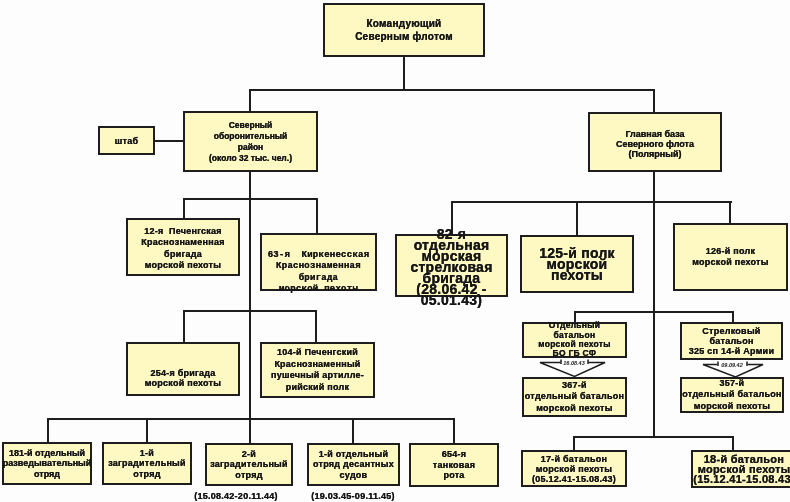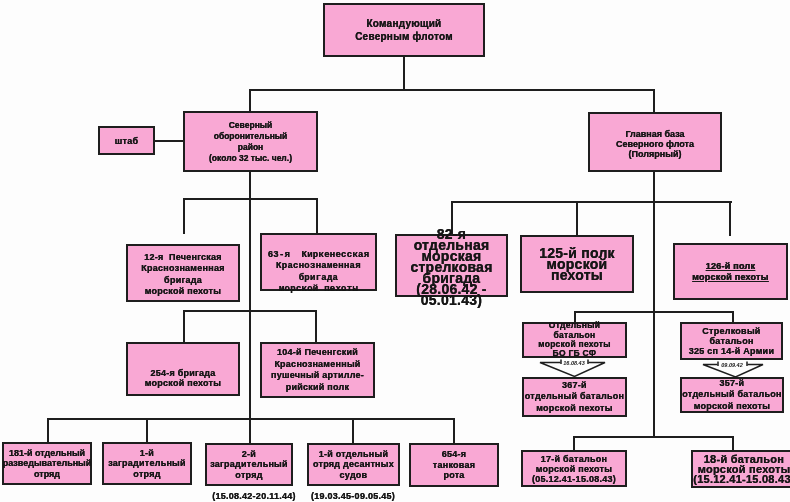--- a/index.html
+++ b/index.html
@@ -1,18 +1,18 @@
 <!DOCTYPE html>
 <html><head>
 <meta charset="utf-8">
 <style>
 html,body{margin:0;padding:0;}
 body{width:790px;height:502px;position:relative;background:#fdfdfd;
   font-family:"Liberation Sans",sans-serif;overflow:hidden;}
-.box{position:absolute;border:2px solid #1e1e1e;background:#f9a8d4;
+.box{position:absolute;border:2px solid #1e1e1e;background:#fef9c3;
   display:flex;align-items:center;justify-content:center;text-align:center;
   font-weight:bold;color:#161616;box-sizing:border-box;letter-spacing:0.25px;
   text-shadow:0 0 0.6px rgba(20,20,20,0.9);-webkit-text-stroke:0.2px #1a1a1a;}
 .hl,.vl{position:absolute;background:#1e1e1e;}
 .hl{height:2px;}
 .vl{width:2px;}
 .dt{position:absolute;font-weight:bold;color:#161616;font-size:9px;
   text-align:center;white-space:nowrap;letter-spacing:0.25px;
   text-shadow:0 0 0.6px rgba(20,20,20,0.9);-webkit-text-stroke:0.2px #1a1a1a;}
 </style>
@@ -46,46 +46,46 @@
 <div class="vl" style="left:732px;top:311px;height:12px;"></div>
 <div class="hl" style="left:573px;top:436px;width:161px;"></div>
 <div class="vl" style="left:573px;top:436px;height:15px;"></div>
 <div class="vl" style="left:732px;top:436px;height:15px;"></div>
 
 <div class="box" style="left:323px;top:3px;width:162px;height:54px;font-size:10px;line-height:13.5px;">Командующий<br>Северным флотом</div>
 <div class="box" style="left:98px;top:126px;width:57px;height:29px;font-size:9px;">штаб</div>
 <div class="box" style="left:183px;top:111px;width:135px;height:61px;font-size:8.5px;line-height:11px;letter-spacing:0;">Северный<br>оборонительный<br>район<br>(около 32 тыс. чел.)</div>
 <div class="box" style="left:588px;top:112px;width:134px;height:60px;font-size:9px;line-height:10px;padding-top:4px;letter-spacing:0;">Главная база<br>Северного флота<br>(Полярный)</div>
 
-<div class="box" style="left:126px;top:244px;width:114px;height:58px;font-size:9px;line-height:11.5px;padding-top:3px;">12-я&nbsp; Печенгская<br>Краснознаменная<br>бригада<br>морской пехоты</div>
+<div class="box" style="left:126px;top:218px;width:114px;height:58px;font-size:9px;line-height:11.5px;padding-top:3px;">12-я&nbsp; Печенгская<br>Краснознаменная<br>бригада<br>морской пехоты</div>
 <div class="box" style="left:260px;top:233px;width:117px;height:58px;font-size:9px;line-height:11.5px;padding-top:21px;font-family:Liberation Mono, monospace;">63-я&nbsp; Киркенесская<br>Краснознаменная<br>бригада<br>морской пехоты</div>
 <div class="box" style="left:395px;top:234px;width:113px;height:63px;font-size:14px;line-height:11px;padding-top:3px;">82-я отдельная<br>морская стрелковая<br>бригада<br>(28.06.42 - 05.01.43)</div>
 <div class="box" style="left:520px;top:235px;width:114px;height:58px;font-size:14px;line-height:11px;">125-й полк<br>морской пехоты</div>
-<div class="box" style="left:673px;top:243px;width:115px;height:57px;font-size:9px;line-height:11px;text-decoration:underline;">126-й полк<br>морской пехоты</div>
+<div class="box" style="left:673px;top:223px;width:115px;height:68px;font-size:9px;line-height:11px;">126-й полк<br>морской пехоты</div>
 
 <div class="box" style="left:126px;top:342px;width:114px;height:54px;font-size:9px;line-height:10.5px;padding-top:18px;">254-я бригада<br>морской пехоты</div>
 <div class="box" style="left:260px;top:342px;width:115px;height:56px;font-size:9px;line-height:11.5px;">104-й Печенгский<br>Краснознаменный<br>пушечный артилле-<br>рийский полк</div>
 
 <div class="box" style="left:522px;top:322px;width:105px;height:36px;font-size:8.5px;line-height:9.3px;">Отдельный<br>батальон<br>морской пехоты<br>БО ГБ СФ</div>
 <div class="box" style="left:680px;top:322px;width:103px;height:38px;font-size:9px;line-height:10px;padding-bottom:0;">Стрелковый<br>батальон<br>325 сп 14-й Армии</div>
 <div class="box" style="left:522px;top:377px;width:105px;height:40px;font-size:9px;line-height:11.5px;">367-й<br>отдельный батальон<br>морской пехоты</div>
 <div class="box" style="left:680px;top:377px;width:104px;height:36px;font-size:9px;line-height:11.5px;">357-й<br>отдельный батальон<br>морской пехоты</div>
 
 <div class="box" style="left:521px;top:450px;width:106px;height:37px;font-size:9px;line-height:10px;">17-й батальон<br>морской пехоты<br>(05.12.41-15.08.43)</div>
 <div class="box" style="left:679px;top:450px;width:106px;height:38px;font-size:11px;line-height:10px;margin-left:12px;">18-й батальон<br>морской пехоты<br>(15.12.41-15.08.43)</div>
 
 <div class="box" style="left:2px;top:442px;width:90px;height:43px;font-size:9px;line-height:10.5px;letter-spacing:0;">181-й отдельный<br>разведывательный<br>отряд</div>
 <div class="box" style="left:102px;top:442px;width:90px;height:43px;font-size:9px;line-height:10.5px;">1-й<br>заградительный<br>отряд</div>
 <div class="box" style="left:205px;top:443px;width:88px;height:43px;font-size:9px;line-height:10.5px;">2-й<br>заградительный<br>отряд</div>
 <div class="box" style="left:307px;top:443px;width:93px;height:43px;font-size:9px;line-height:10.5px;">1-й отдельный<br>отряд десантных<br>судов</div>
 <div class="box" style="left:409px;top:443px;width:90px;height:44px;font-size:9px;line-height:10.5px;">654-я<br>танковая<br>рота</div>
 
 <div class="dt" style="left:103px;top:491px;width:90px;margin-top:47px;">(15.08.42-30.11.44)</div>
-<div class="dt" style="left:209px;top:491px;width:90px;">(15.08.42-20.11.44)</div>
-<div class="dt" style="left:308px;top:491px;width:90px;">(19.03.45-09.05.45)</div>
+<div class="dt" style="left:191px;top:491px;width:90px;">(15.08.42-20.11.44)</div>
+<div class="dt" style="left:308px;top:491px;width:90px;">(19.03.45-09.11.45)</div>
 
 <svg style="position:absolute;left:0;top:0;" width="790" height="502" viewBox="0 0 790 502">
   <g fill="none" stroke="#1e1e1e" stroke-width="1.5">
     <path d="M560.5,362.5 H540 L574.5,376.5 L605,362.5 H588.5"></path>
     <path d="M561,359.5 v4.5 M588,359.5 v4.5"></path>
     <path d="M717.5,364.5 H703 L735.5,377 L763,364.5 H747.5"></path>
     <path d="M718,361.5 v4.5 M747,361.5 v4.5"></path>
   </g>
   <text x="574" y="365" font-size="5.5" font-style="italic" font-weight="bold" text-anchor="middle" fill="#161616">16.08.43</text>
   <text x="732" y="367" font-size="5.5" font-style="italic" font-weight="bold" text-anchor="middle" fill="#161616">09.09.42</text>

